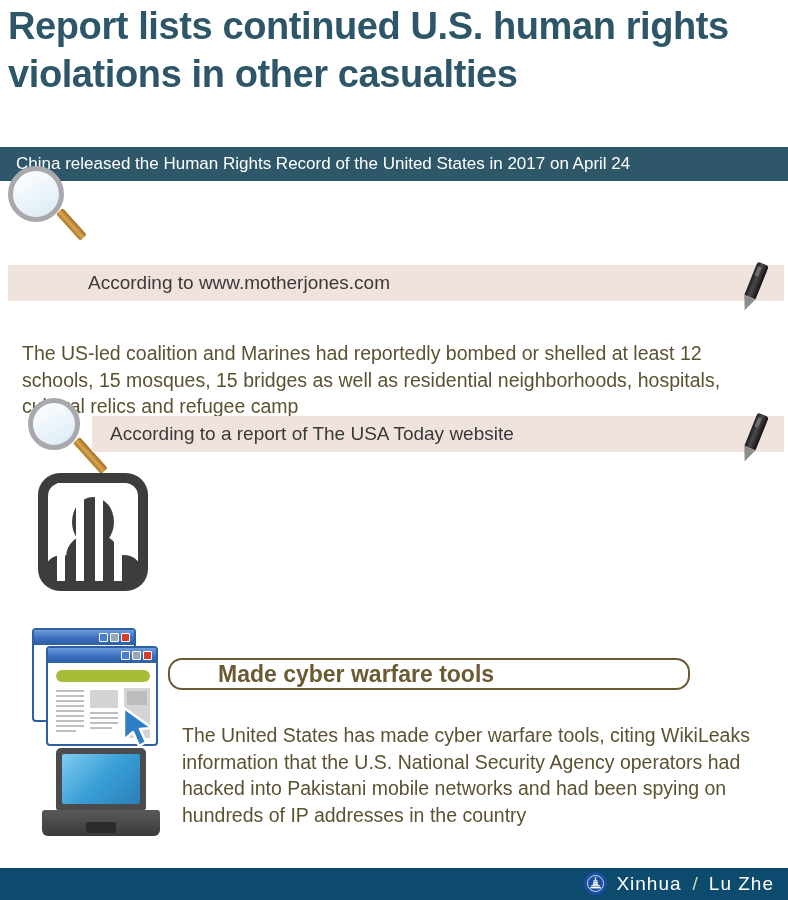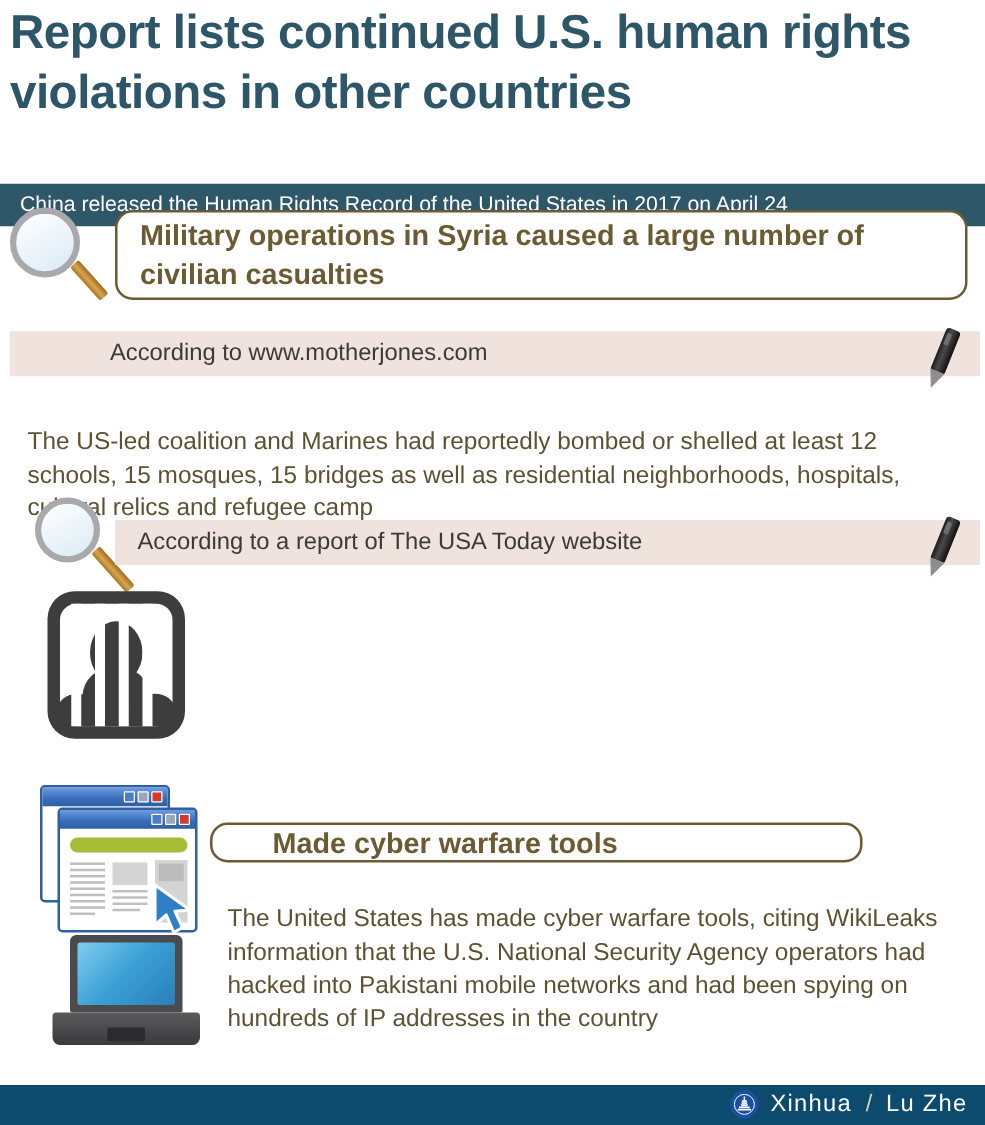--- a/index.html
+++ b/index.html
@@ -277,34 +277,31 @@
     line-height: 23px;
     color: #cfd6b4;
     padding: 0 2px;
   }
 </style>
 </head>
 <body>
 
 <div id="page">
 
-  <div class="headline-title">Report lists continued U.S. human rights violations in other countries</div>
+  <div class="headline-title">Report lists continued U.S. human rights violations in other casualties</div>
 
   <div class="subtitle-bar">
     <div class="subtitle-text">China released the Human Rights Record of the United States in 2017 on April 24</div>
   </div>
 
   <div class="magnifier" style="left:8px; top:166px; width:76px; height:80px;">
     <div class="mag-ring" style="width:56px; height:56px;"></div>
     <div class="mag-handle" style="left:48px; top:48px; width:9px; height:36px; transform: rotate(-42deg);"></div>
   </div>
 
-  <div class="callout" style="left:92px; top:168px; width:682px; height:72px;">
-    <div class="callout-text">Military operations in Syria caused a large number of civilian casualties</div>
-  </div>
 
   <div class="source-bar" style="left:8px; top:265px; width:776px; height:36px;"></div>
   <div class="source-text" style="left:52px; top:271px;margin-left:36px;">According to www.motherjones.com</div>
   <div class="pen" style="left:748px; top:262px;">
     <div class="pen-body">
       <div class="pen-band"></div>
     </div>
     <div class="pen-tip"></div>
   </div>
 

